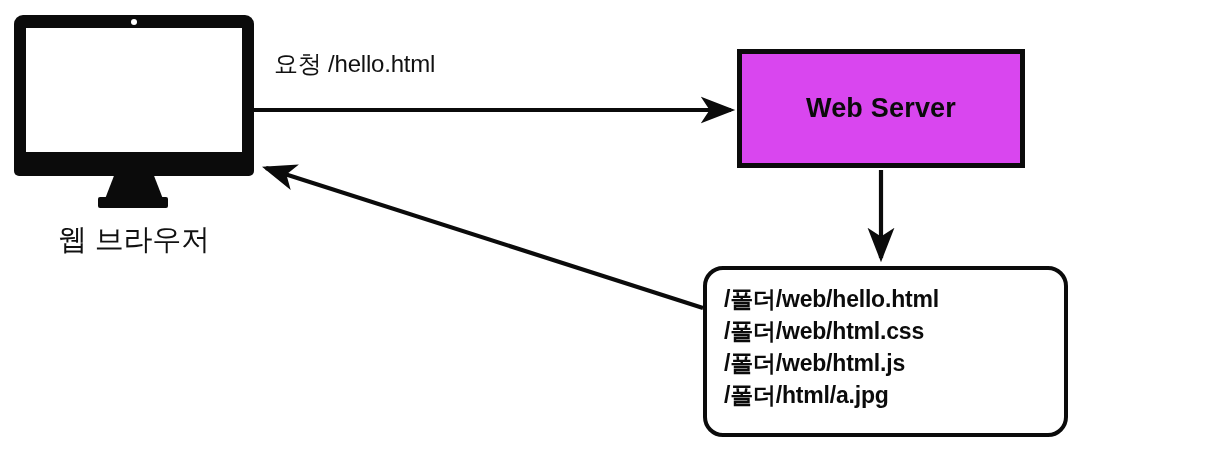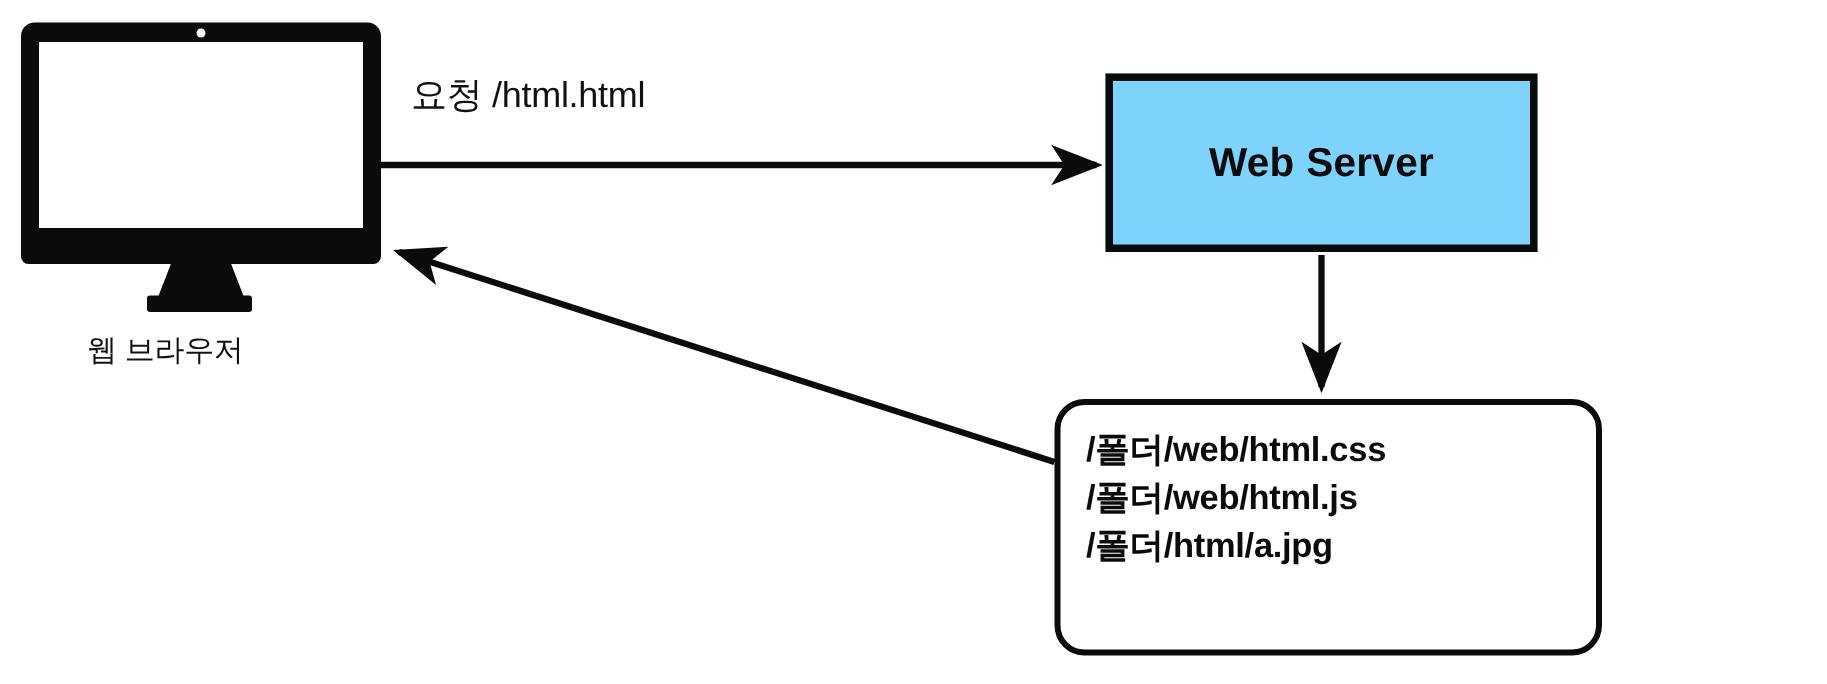--- a/index.html
+++ b/index.html
@@ -80,42 +80,42 @@
     color: #111111;
     font-size: 23px;
     font-weight: 400;
     line-height: 1.2;
     white-space: nowrap;
     letter-spacing: -0.2px;
   }
   #browser-caption {
     left: 58px;
     top: 222px;
-    font-size: 20px;
+    font-size: 29px;
   }
   #request-label {
     left: 274px;
     top: 50px;
     font-size: 24px;
   }
   #resource-label {
     left: 914px;
     top: 198px;
     font-size: 24px;
   }
 
   
   #web-server-box {
     position: absolute;
     left: 737px;
     top: 49px;
     width: 288px;
     height: 119px;
     border: 5px solid #0b0b0b;
-    background: #7dd3fc;
+    background: #d946ef;
     box-sizing: border-box;
     display: flex;
     align-items: center;
     justify-content: center;
     text-align: right;
   }
   #web-server-title {
     font-size: 27px;
     font-weight: bold;
     color: #0b0b0b;
@@ -170,29 +170,30 @@
     <div id="monitor-bezel">
       <div id="monitor-camera"></div>
       <div id="monitor-screen"></div>
     </div>
     <div id="monitor-neck"></div>
     <div id="monitor-base"></div>
   </div>
 
   <div class="diagram-label" id="browser-caption">웹 브라우저</div>
 
-  <div class="diagram-label" id="request-label">요청 /html.html</div>
+  <div class="diagram-label" id="request-label">요청 /hello.html</div>
 
   <div id="web-server-box">
     <span id="web-server-title">Web Server</span>
   </div>
 
 
   <div id="resource-box">
     <ul id="resource-file-list">
+      <li class="resource-file-item">/폴더/web/hello.html</li>
       <li class="resource-file-item">/폴더/web/html.css</li>
       <li class="resource-file-item">/폴더/web/html.js</li>
       <li class="resource-file-item">/폴더/html/a.jpg</li>
     </ul>
   </div>
 
   <svg id="arrow-layer" viewBox="0 0 1218 456">
     <defs>
       <marker id="arrowhead" markerWidth="9" markerHeight="9" refX="7.2" refY="3.4" orient="auto" markerUnits="strokeWidth">
         <path d="M0,0.2 L8.2,3.4 L0,6.6 L2.1,3.4 Z" fill="#0b0b0b"></path>

